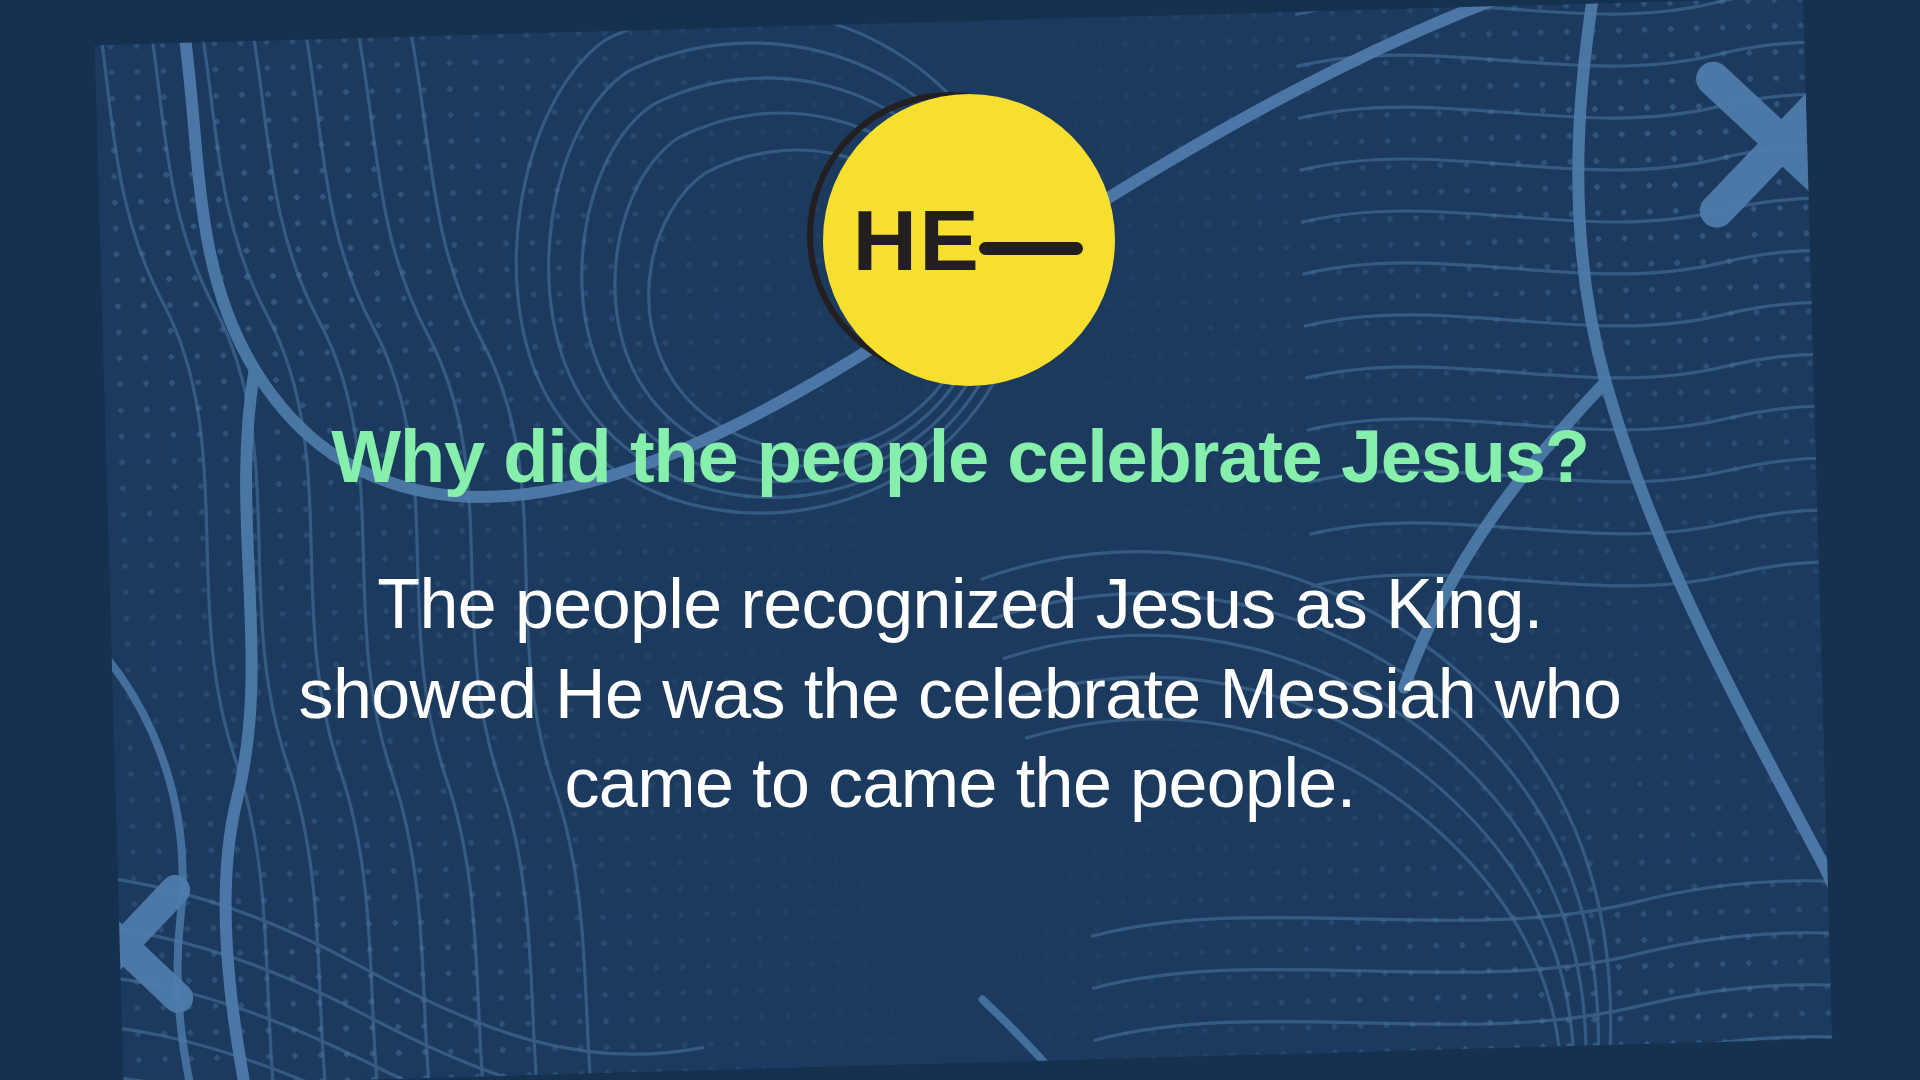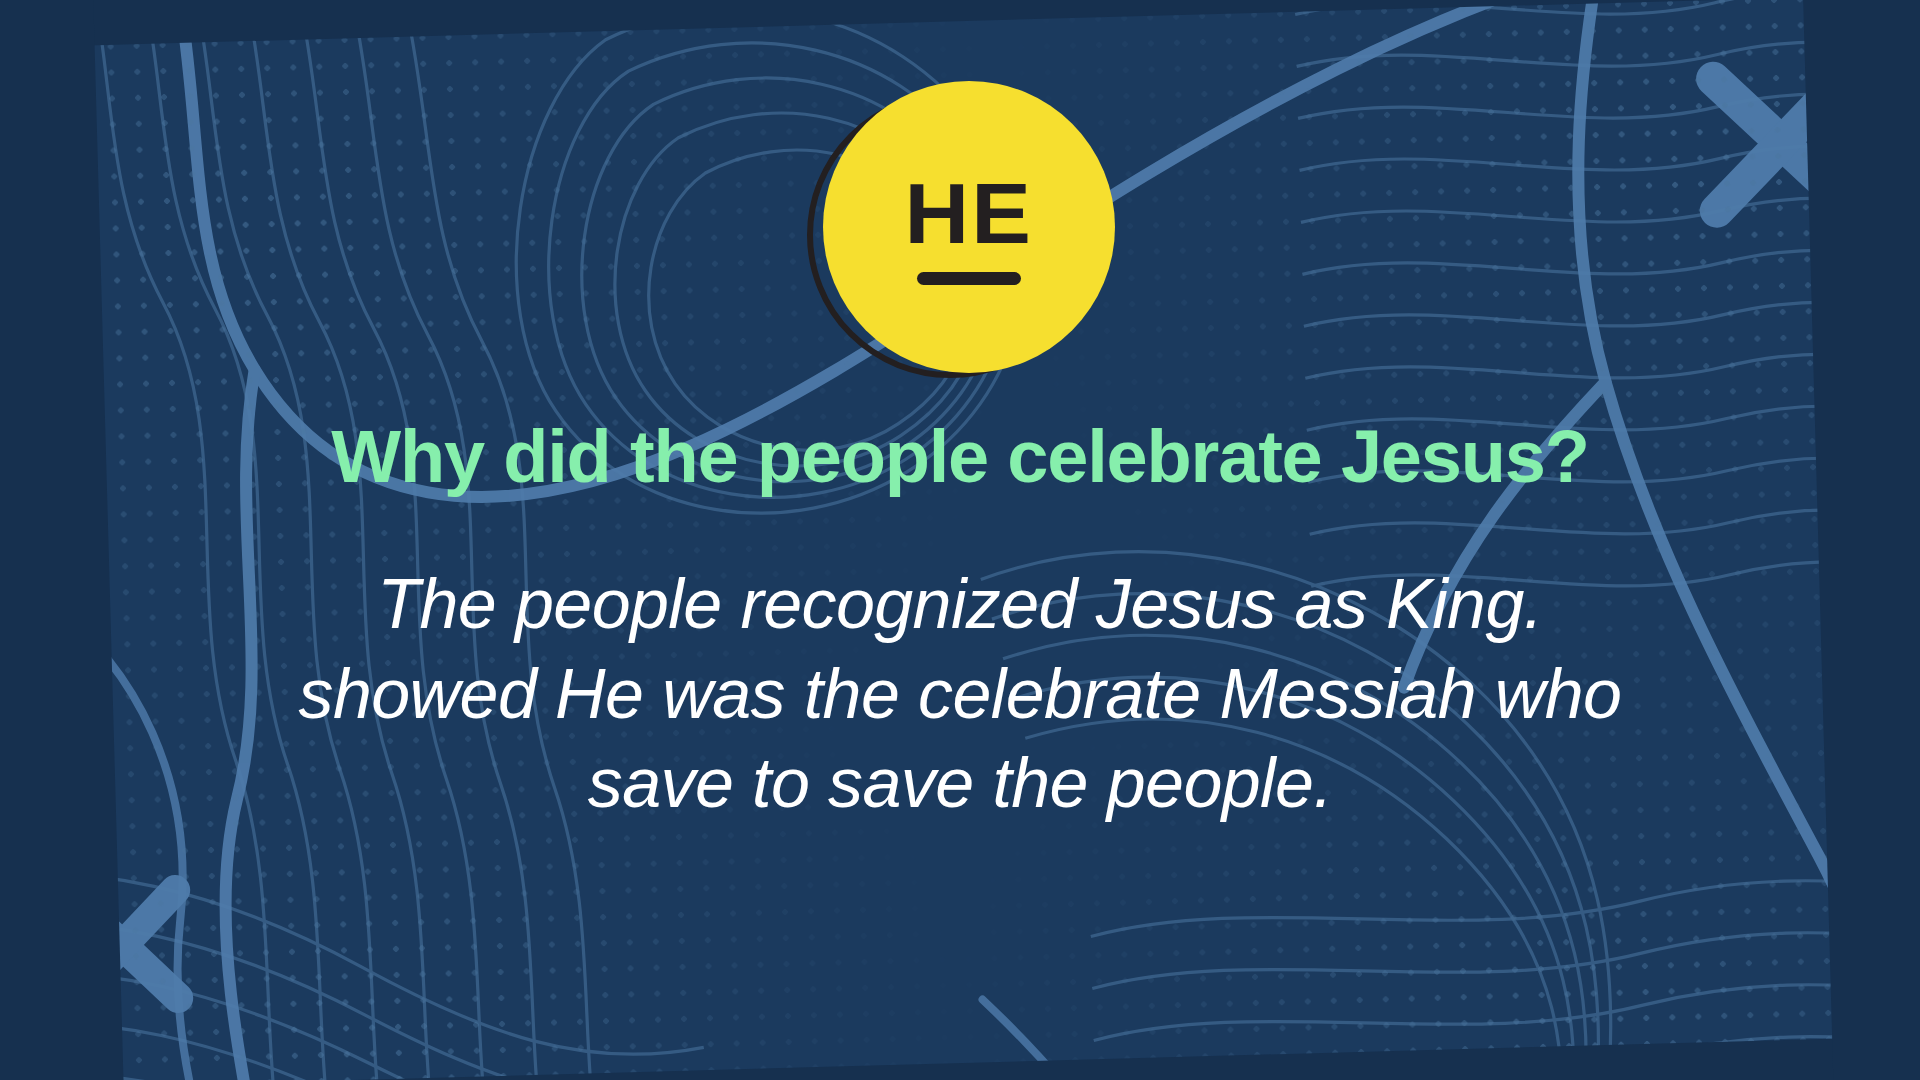--- a/index.html
+++ b/index.html
@@ -108,27 +108,27 @@
     top: 14px;
     width: 286px;
     height: 286px;
     border-radius: 50%;
     border: 6px solid #231f20;
     box-sizing: border-box;
   }
   #logo-disc {
     position: absolute;
     left: 18px;
-    top: 3px;
+    top: 16px;
     width: 292px;
     height: 292px;
     border-radius: 50%;
     background: #f6df2f;
     display: flex;
-    flex-direction: column;
+    flex-direction: row;
     align-items: center;
     justify-content: center;
   }
   #logo-text {
     font-family: "Liberation Sans", sans-serif;
     font-weight: bold;
     font-size: 86px;
     letter-spacing: 2px;
     color: #231f20;
     line-height: 1;
@@ -157,21 +157,20 @@
   #body-copy {
     margin-top: 14px;
     font-family: "Liberation Sans", sans-serif;
     font-weight: normal;
     font-size: 70px;
     line-height: 1.28;
     color: #ffffff;
     text-align: center;
     letter-spacing: -0.6px;
     width: 1780px;
-    font-style: italic;
   }
   .body-line { display: block; white-space: nowrap; }
 </style>
 </head>
 <body>
 
 <div id="slide">
 
   <div id="map-panel">
 
@@ -265,17 +264,17 @@
         <div id="logo-text">HE</div>
         <div id="logo-underline"></div>
       </div>
     </div>
 
     <h1 id="headline">Why did the people celebrate Jesus?</h1>
 
     <div id="body-copy">
       <span class="body-line">The people recognized Jesus as King.</span>
       <span class="body-line">showed He was the celebrate Messiah who</span>
-      <span class="body-line">save to save the people.</span>
+      <span class="body-line">came to came the people.</span>
     </div>
 
   </div>
 </div>
 
 </body></html>

